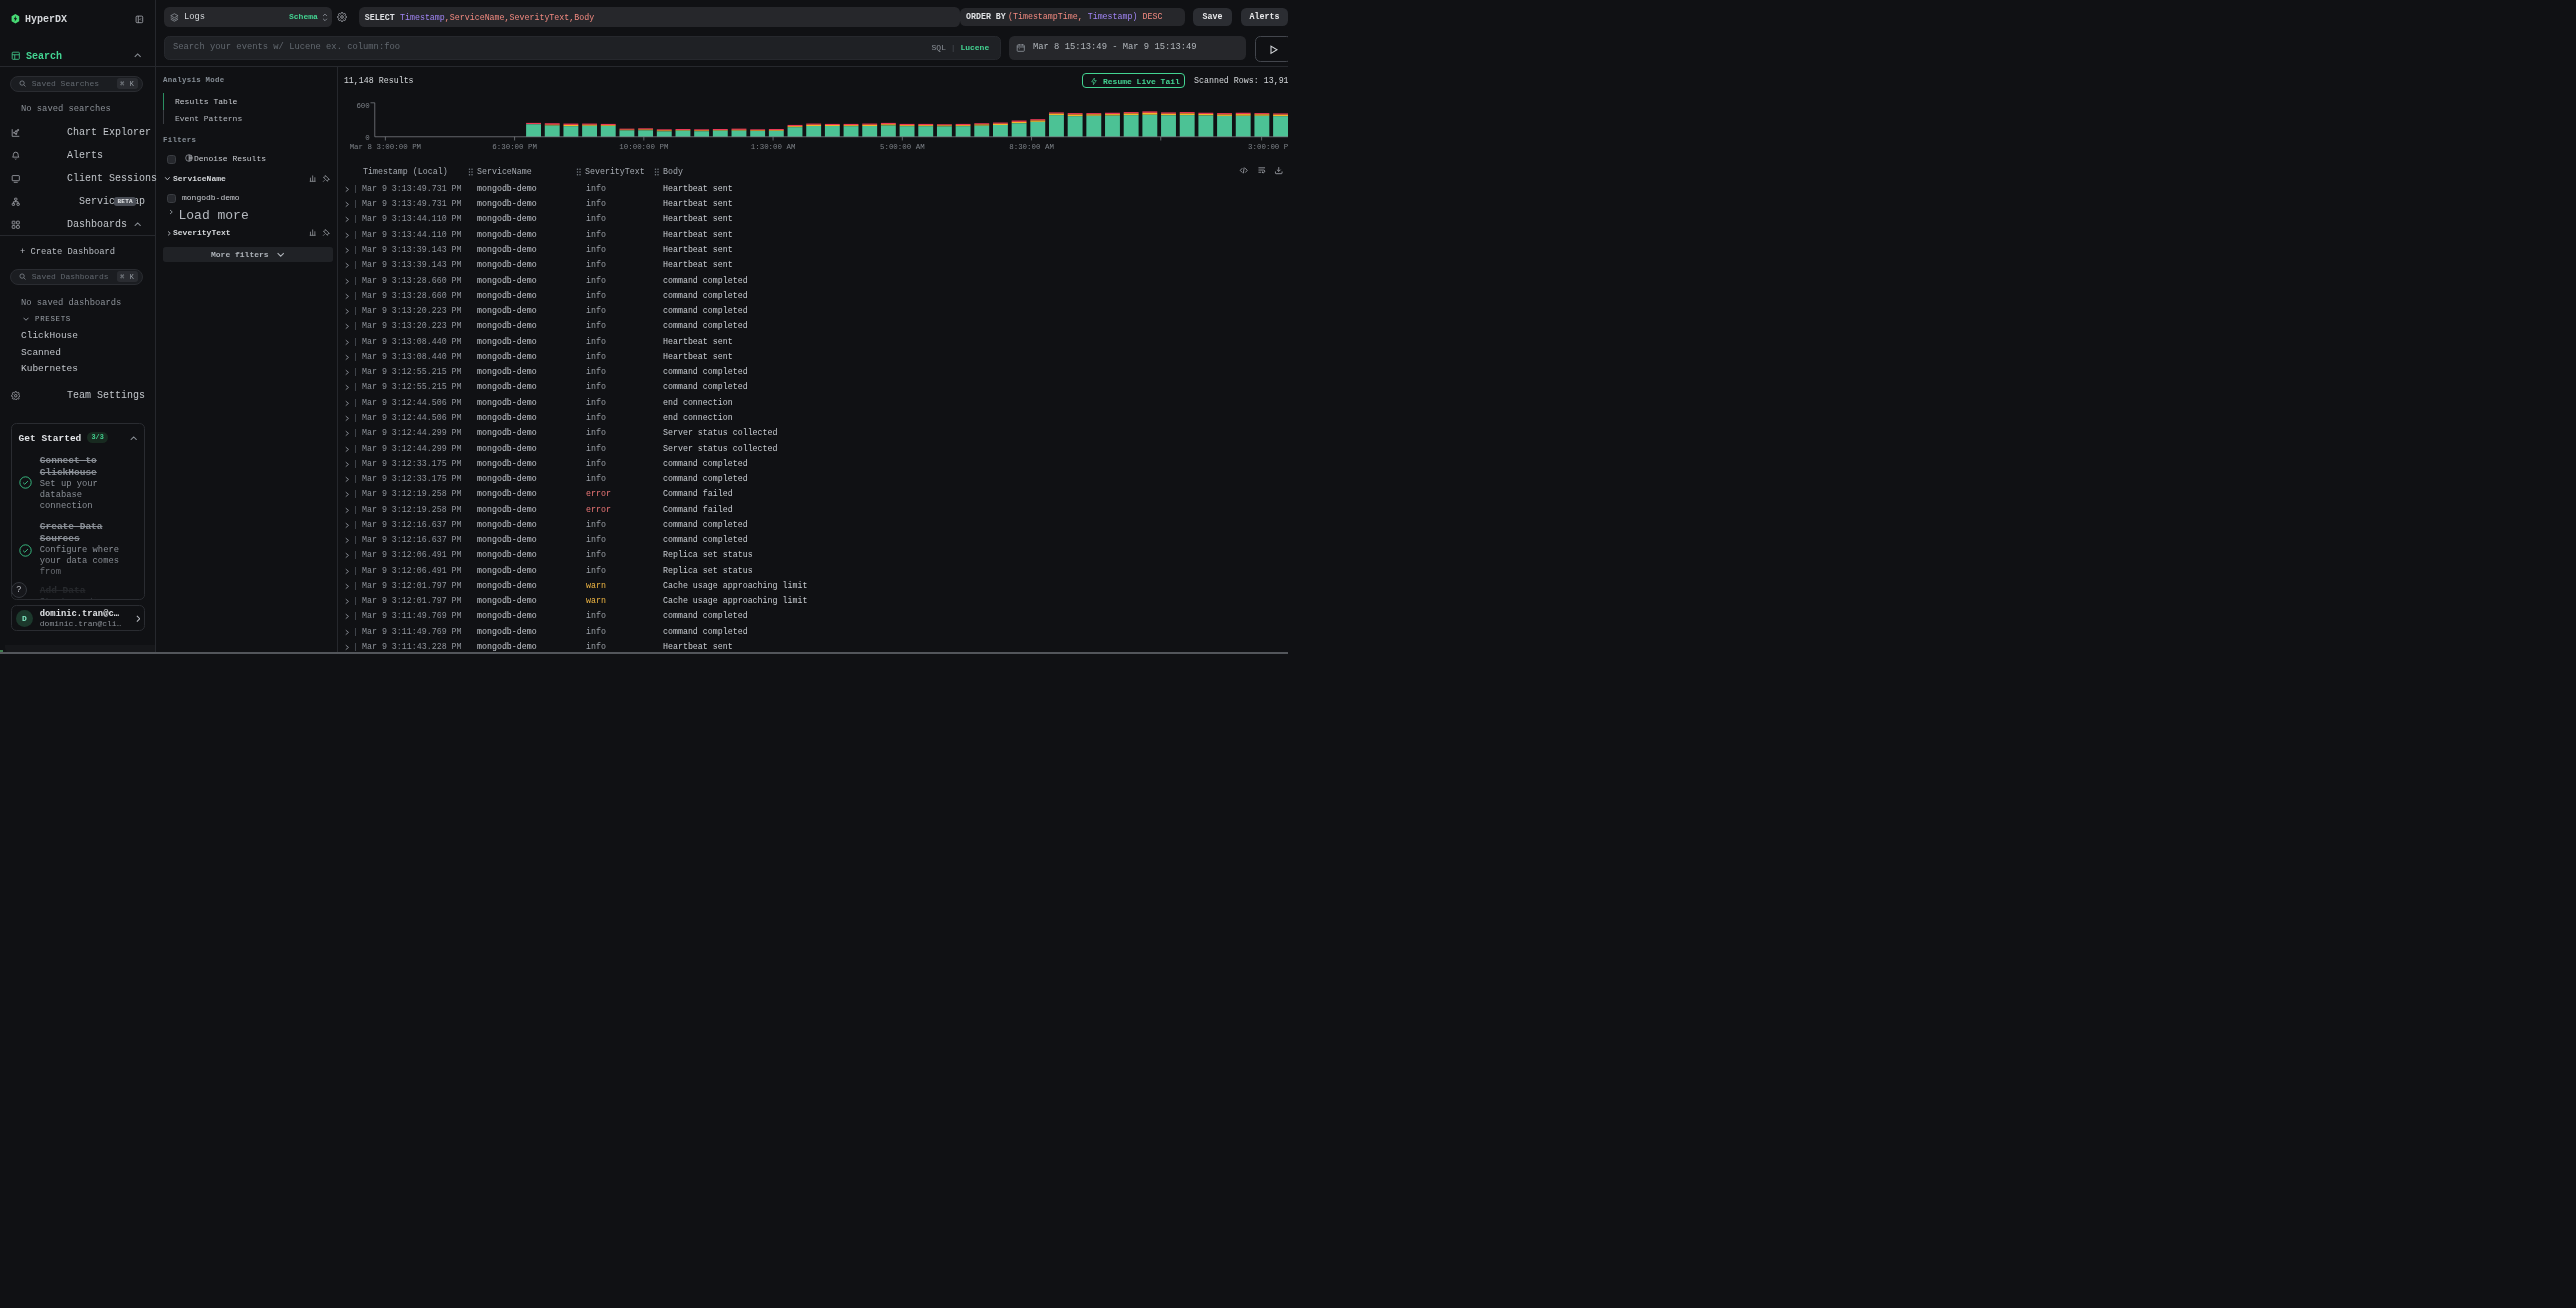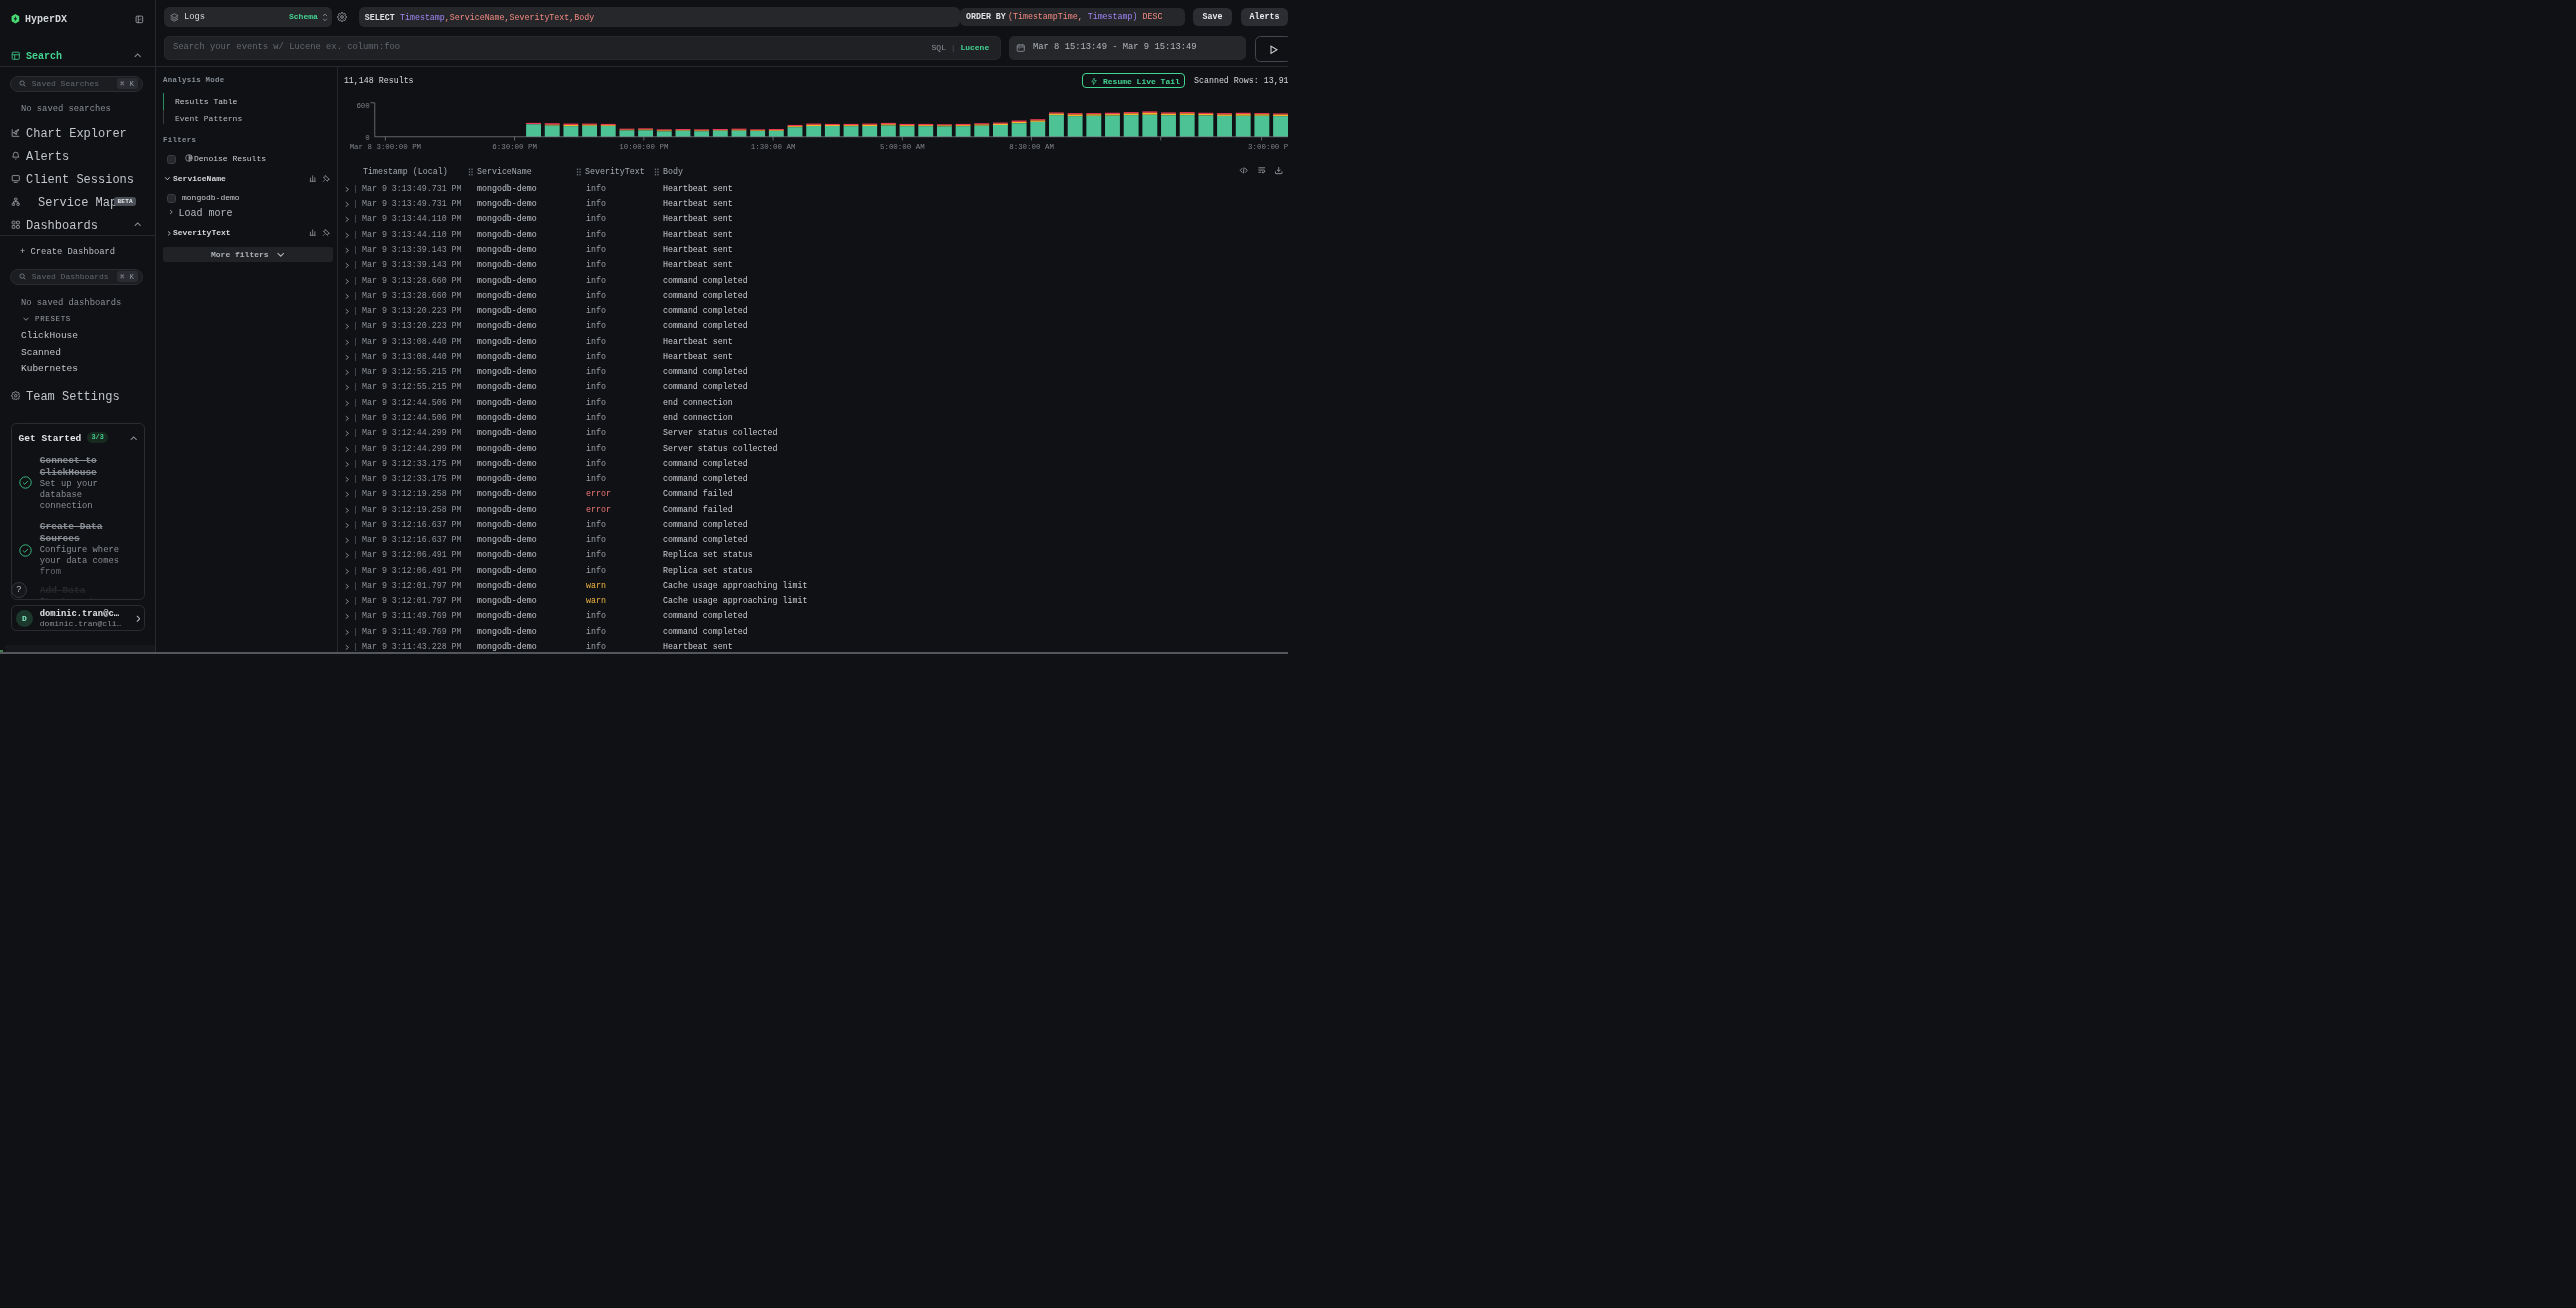--- a/index.html
+++ b/index.html
@@ -5,21 +5,21 @@
   * { margin:0; padding:0; box-sizing:border-box; }
   html,body { background:#101114; }
   #app {
     position:relative; width:1288px; height:654px; overflow:hidden;
     background:#101114; font-family:"Liberation Mono", monospace;
     color:#dfe1e4; font-size:8.8px;
   }
   .abs { position:absolute; }
   .bold { font-weight:700; }
   svg { display:block; }
-  .navtext { font-size:12px; color:#c2c6cb; white-space:nowrap; }
+  .navtext { font-size:10px; color:#c2c6cb; white-space:nowrap;margin-left:41px; }
   .pill {
     position:absolute; left:10px; width:133px; height:15.6px; border-radius:8px;
     background:#1b1d21; border:0.7px solid #2a2c31; display:flex; align-items:center;
     padding:0 4px 0 8px;
   }
   .pill .ph { color:#62686f; font-size:8px; margin-left:5.4px; flex:1; }
   .kbd { background:#2a2c31; border-radius:2.7px; color:#9aa0a7; font-size:6.8px; padding:1.4px 3.4px; letter-spacing:0.7px;}
   .box { position:absolute; background:#26272b; border-radius:5.4px; }
 </style>
 </head>
@@ -260,21 +260,21 @@
       </svg>
     <svg class="abs" style="left:166px;top:107px;" width="8.8" height="8.8" viewBox="0 0 24 24" fill="none" stroke="#aeb3b9" stroke-width="1.8">
         <path d="M9 4 L20 15 L16.5 15.5 L15.5 16.5 L15 20 L4 9 L7.5 8.5 L8.5 7.5 Z"></path>
         <line x1="7" y1="17" x2="3" y2="21"></line>
       </svg>
     <div class="abs" style="left:10.8px;top:127px;width:8.8px;height:8.8px;background:#26282d;border:0.7px solid #3a3d42;border-radius:2.7px;"></div>
     <div class="abs" style="left:26px;top:126px;font-size:8px;color:#c9ccd1;">mongodb-demo</div>
     <svg class="abs" style="left:11.5px;top:142px;" width="6" height="6" viewBox="0 0 12 12" fill="none" stroke="#9aa0a7" stroke-width="1.7">
         <path d="M4 2 L8.5 6 L4 10"></path>
       </svg>
-    <div class="abs" style="left:22.5px;top:141px;font-size:10px;color:#b5b9bf;">Load more</div>
+    <div class="abs" style="left:22.5px;top:141px;font-size:13px;color:#b5b9bf;">Load more</div>
     <svg class="abs" style="left:10px;top:163px;" width="6" height="6.8" viewBox="0 0 12 12" fill="none" stroke="#b9bcc2" stroke-width="1.7">
         <path d="M4 2 L8.5 6 L4 10"></path>
       </svg>
     <div class="abs bold" style="left:17px;top:161px;font-size:8px;color:#d5d8db;">SeverityText</div>
     <svg class="abs" style="left:153px;top:161px;" width="8.8" height="8.8" viewBox="0 0 24 24" fill="none" stroke="#aeb3b9" stroke-width="1.8">
         <line x1="4" y1="20" x2="4" y2="10"></line>
         <line x1="10" y1="20" x2="10" y2="4"></line>
         <line x1="16" y1="20" x2="16" y2="9"></line>
         <line x1="2" y1="20" x2="18" y2="20"></line>
       </svg>

